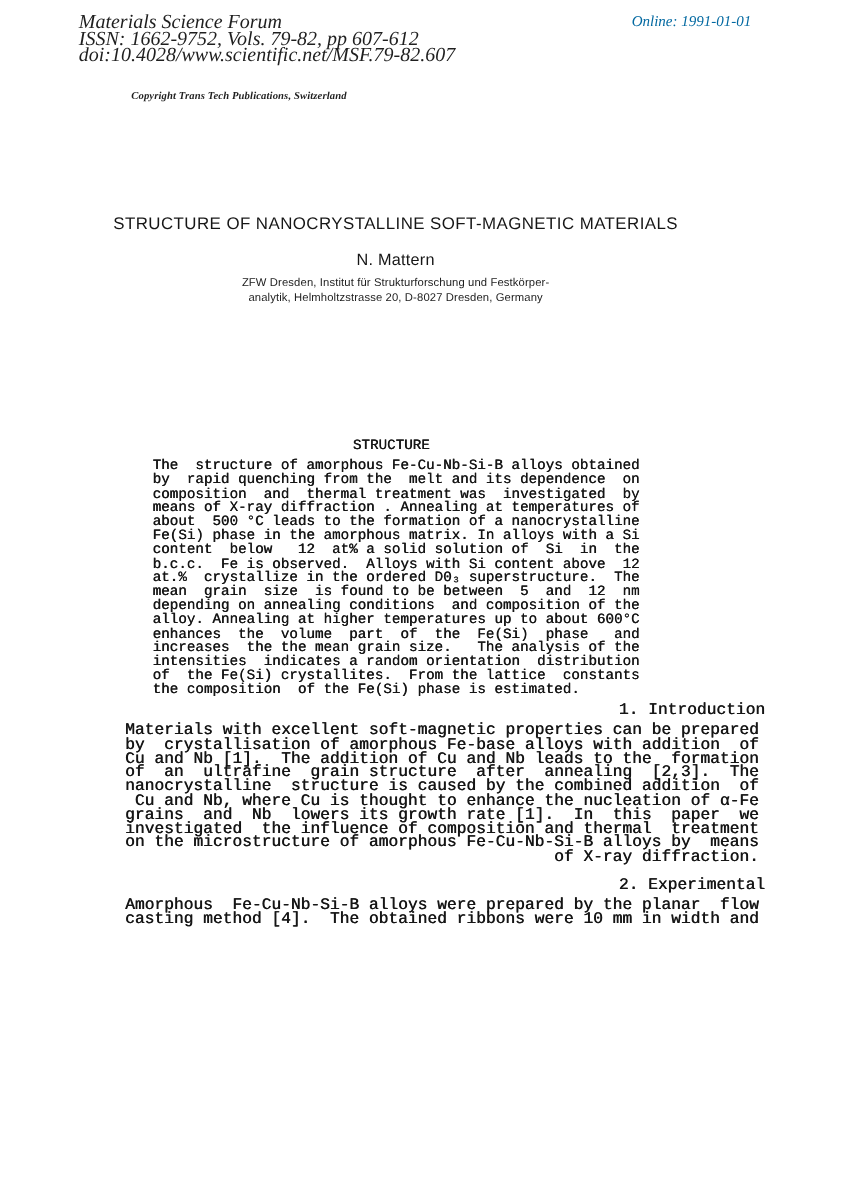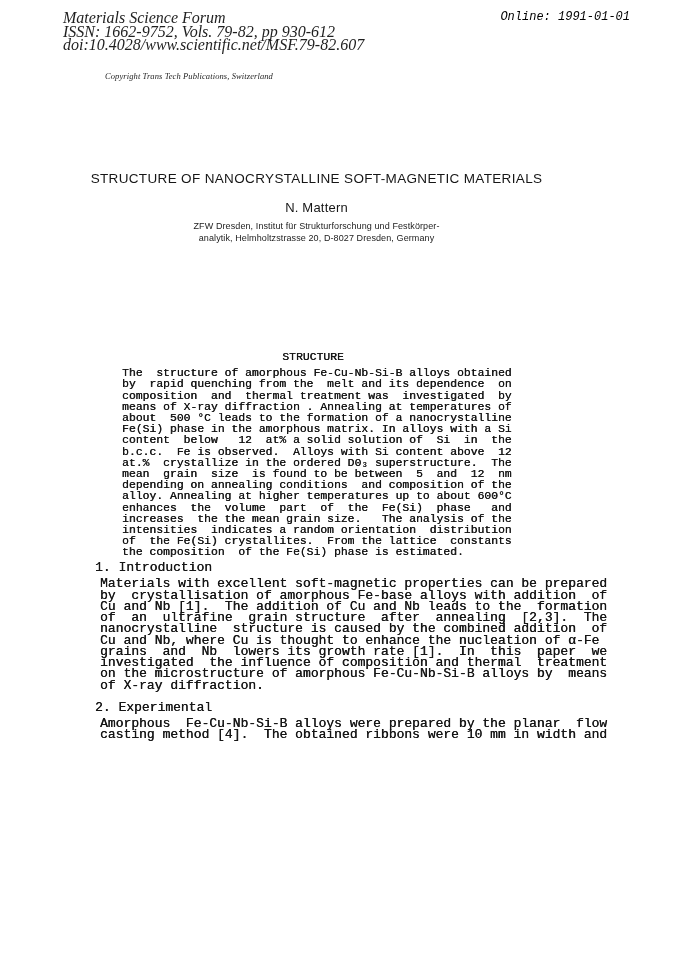--- a/index.html
+++ b/index.html
@@ -19,35 +19,34 @@
     left: 63px;
     top: 11px;
     font-style: italic;
     font-size: 16px;
     line-height: 13.5px;
     color: #1f1f1f;
     white-space: nowrap;
   }
   .hdr-right {
     position: absolute;
-    right: 48px;
+    right: 77px;
     top: 11px;
     font-style: italic;
     font-size: 12px;
     line-height: 13.5px;
-    color: #000000;
+    color: #0369a1;
     white-space: nowrap;
-    font-family: Liberation Mono, monospace;
   }
   .copyright-note {
     position: absolute;
     left: 105px;
     top: 71px;
     font-style: italic;
-    font-weight: normal;
+    font-weight: bold;
     font-size: 8.5px;
     letter-spacing: 0.1px;
     color: #1f1f1f;
     white-space: nowrap;
   }
 
   
   .title-block {
     position: absolute;
     left: 0;
@@ -95,31 +94,32 @@
     line-height: 11.2px;
   }
   .abstract-heading { text-align: center; }
 
   .body-text {
     position: absolute;
     left: 95px;
     top: 562px;
     font-size: 13px;
     line-height: 11.25px;
+    text-align: right;
   }
   .sec + .sec { margin-top: 11px; }
 </style>
 </head>
 <body>
 
 <div class="page">
 
   <div class="hdr-left">
     <div>Materials Science Forum</div>
-    <div>ISSN: 1662-9752, Vols. 79-82, pp 930-612</div>
+    <div>ISSN: 1662-9752, Vols. 79-82, pp 607-612</div>
     <div>doi:10.4028/www.scientific.net/MSF.79-82.607</div>
   </div>
 
   <div class="hdr-right">Online: 1991-01-01</div>
 
   <div class="copyright-note">Copyright Trans Tech Publications, Switzerland</div>
 
   <div class="title-block">
     <h1 class="paper-title">STRUCTURE OF NANOCRYSTALLINE SOFT-MAGNETIC MATERIALS</h1>
     <div class="author">N. Mattern</div>

